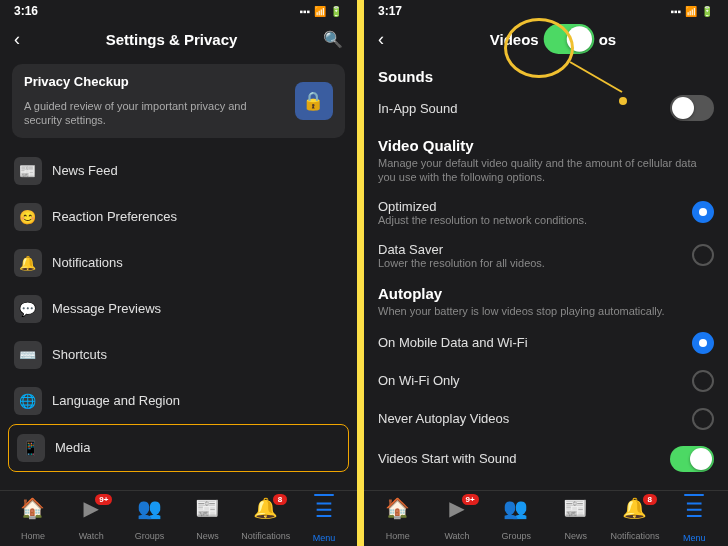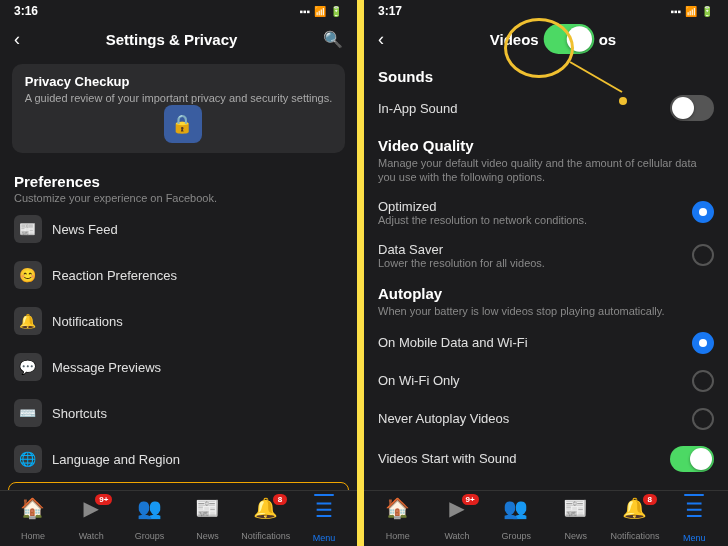--- a/index.html
+++ b/index.html
@@ -95,31 +95,30 @@
 
     
     .privacy-card {
       margin: 4px 12px 10px;
       background: #2c2c2e;
       border-radius: 10px;
       padding: 10px 12px;
       display: flex;
       align-items: center;
       justify-content: space-between;
-      flex-direction: column;
     }
     .privacy-card-text .card-title {
       font-size: 13px;
       font-weight: 600;
       color: #fff;
     }
     .privacy-card-text .card-sub {
       font-size: 11px;
       color: #aaa;
-      margin-top: 2px;
+      margin-top: 10px;
       line-height: 1.3;
     }
     .privacy-card-icon {
       width: 38px;
       height: 38px;
       background: #3a5da0;
       border-radius: 8px;
       display: flex;
       align-items: center;
       justify-content: center;
@@ -380,24 +379,20 @@
   <div class="panel-content">
 
     <div class="privacy-card">
       <div class="privacy-card-text">
         <div class="card-title">Privacy Checkup</div>
         <div class="card-sub">A guided review of your important privacy and security settings.</div>
       </div>
       <div class="privacy-card-icon">🔒</div>
     </div>
 
-    <div class="section-header">
-      <div class="section-title">Preferences</div>
-      <div class="section-sub">Customize your experience on Facebook.</div>
-    </div>
 
     <div class="menu-item">
       <div class="menu-icon">📰</div>
       <span class="menu-label">News Feed</span>
     </div>
     <div class="menu-item">
       <div class="menu-icon">😊</div>
       <span class="menu-label">Reaction Preferences</span>
     </div>
     <div class="menu-item">

